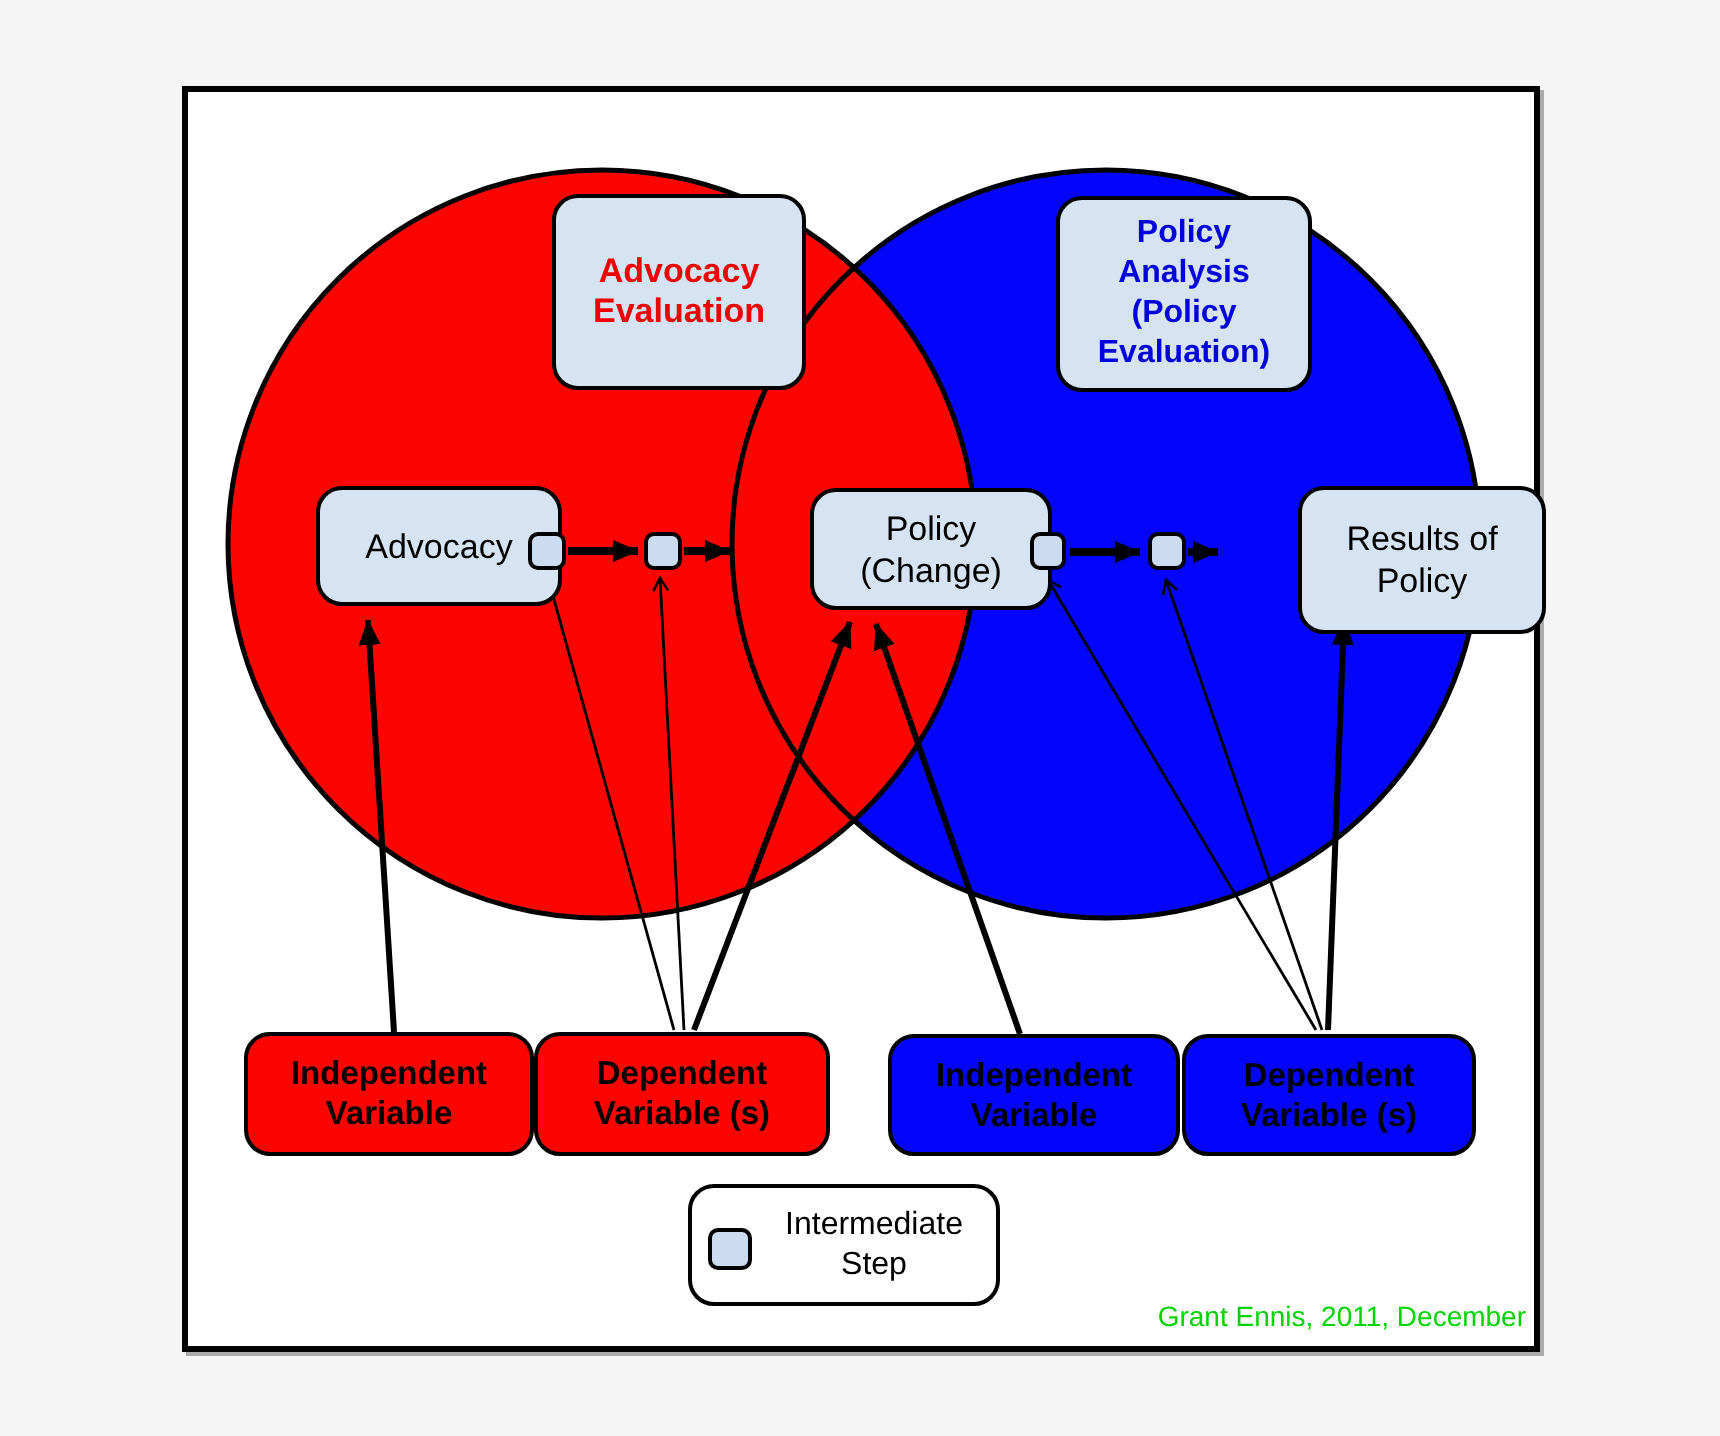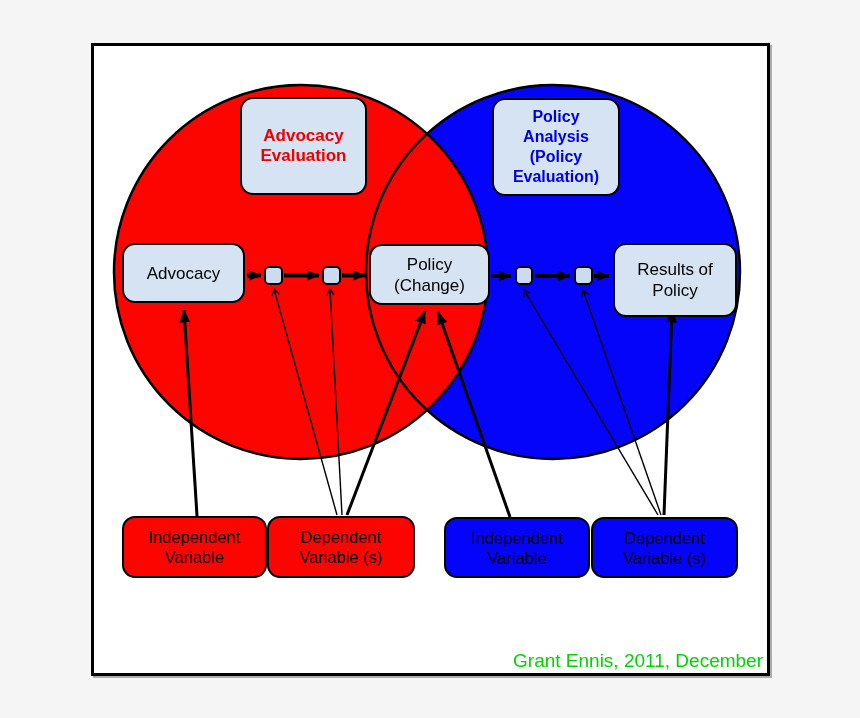--- a/index.html
+++ b/index.html
@@ -15,31 +15,31 @@
     box-shadow:2px 2px 0 rgba(0,0,0,0.30);
     z-index:0;
   }
   .layer-svg { position:absolute; left:0; top:0; z-index:1; }
   .box {
     position:absolute; z-index:2; box-sizing:border-box;
     display:flex; align-items:center; justify-content:center;
     text-align:center; white-space:pre-line;
   }
   .panel {
-    background:var(--light_blue); border:2.2px solid #000; border-radius:13px;
+    background:var(--light_blue); border:2.2px solid #000; border-radius:13px;margin-left:36px;
   }
   .sqmark {
     position:absolute; z-index:2; box-sizing:border-box;
     background:var(--marker_blue); border:2.2px solid #000; border-radius:5px;
   }
   .title-left  { color:var(--red_text);  font-weight:bold; font-size:17px; line-height:20px; }
   .title-right { color:var(--blue_text); font-weight:bold; font-size:16px; line-height:20px; }
   .flowbox { font-size:17px; line-height:21px; }
   .varbox {
-    font-weight:normal; font-size:16.5px; line-height:20px;
+    font-weight:bold; font-size:16.5px; line-height:20px;
     border:2.5px solid #000; border-radius:13px;
   }
   .var-red  { background:var(--red); }
   .var-blue { background:var(--blue); }
   .legend {
     position:absolute; z-index:2; box-sizing:border-box;
     background:#fff; border:2.5px solid #000; border-radius:13px;
   }
   .legend-label {
     position:absolute; left:34px; right:4px; top:0; bottom:0;
@@ -47,21 +47,21 @@
     text-align:center; white-space:pre-line;
     font-size:16px; line-height:20px;
   }
   .legend-sq {
     position:absolute; left:8px; top:20px; width:22px; height:21px;
     box-sizing:border-box; background:var(--marker_blue);
     border:2.2px solid #000; border-radius:5px;
   }
   .credit {
     position:absolute; z-index:2; left:460px; top:650px; width:303px;
-    text-align:right; font-size:19px; color:var(--green);
+    text-align:right; font-size:14px; color:var(--green);
   }
   .c-red  { fill:var(--red); }
   .c-blue { fill:var(--blue); }
   .ring   { fill:none; stroke:#000; stroke-width:2.5px; }
   .thick  { stroke:#000; stroke-width:4px; }
   .med    { stroke:#000; stroke-width:3px; }
   .thin   { stroke:#000; stroke-width:1.4px; }
 </style>
 </head>
 <body>
@@ -123,16 +123,21 @@
 
   <div class="box varbox var-red" style="left:122px; top:516px; width:145px; height:62px;">Independent
 Variable</div>
   <div class="box varbox var-red" style="left:267px; top:516px; width:148px; height:62px;">Dependent
 Variable (s)</div>
   <div class="box varbox var-blue" style="left:444px; top:517px; width:146px; height:61px;">Independent
 Variable</div>
   <div class="box varbox var-blue" style="left:591px; top:517px; width:147px; height:61px;">Dependent
 Variable (s)</div>
 
+  <div class="legend" style="left:344px; top:592px; width:156px; height:61px;">
+    <div class="legend-sq"></div>
+    <div class="legend-label">Intermediate
+Step</div>
+  </div>
 
   <div class="credit">Grant Ennis, 2011, December</div>
 
 </div>
 
 </body></html>

